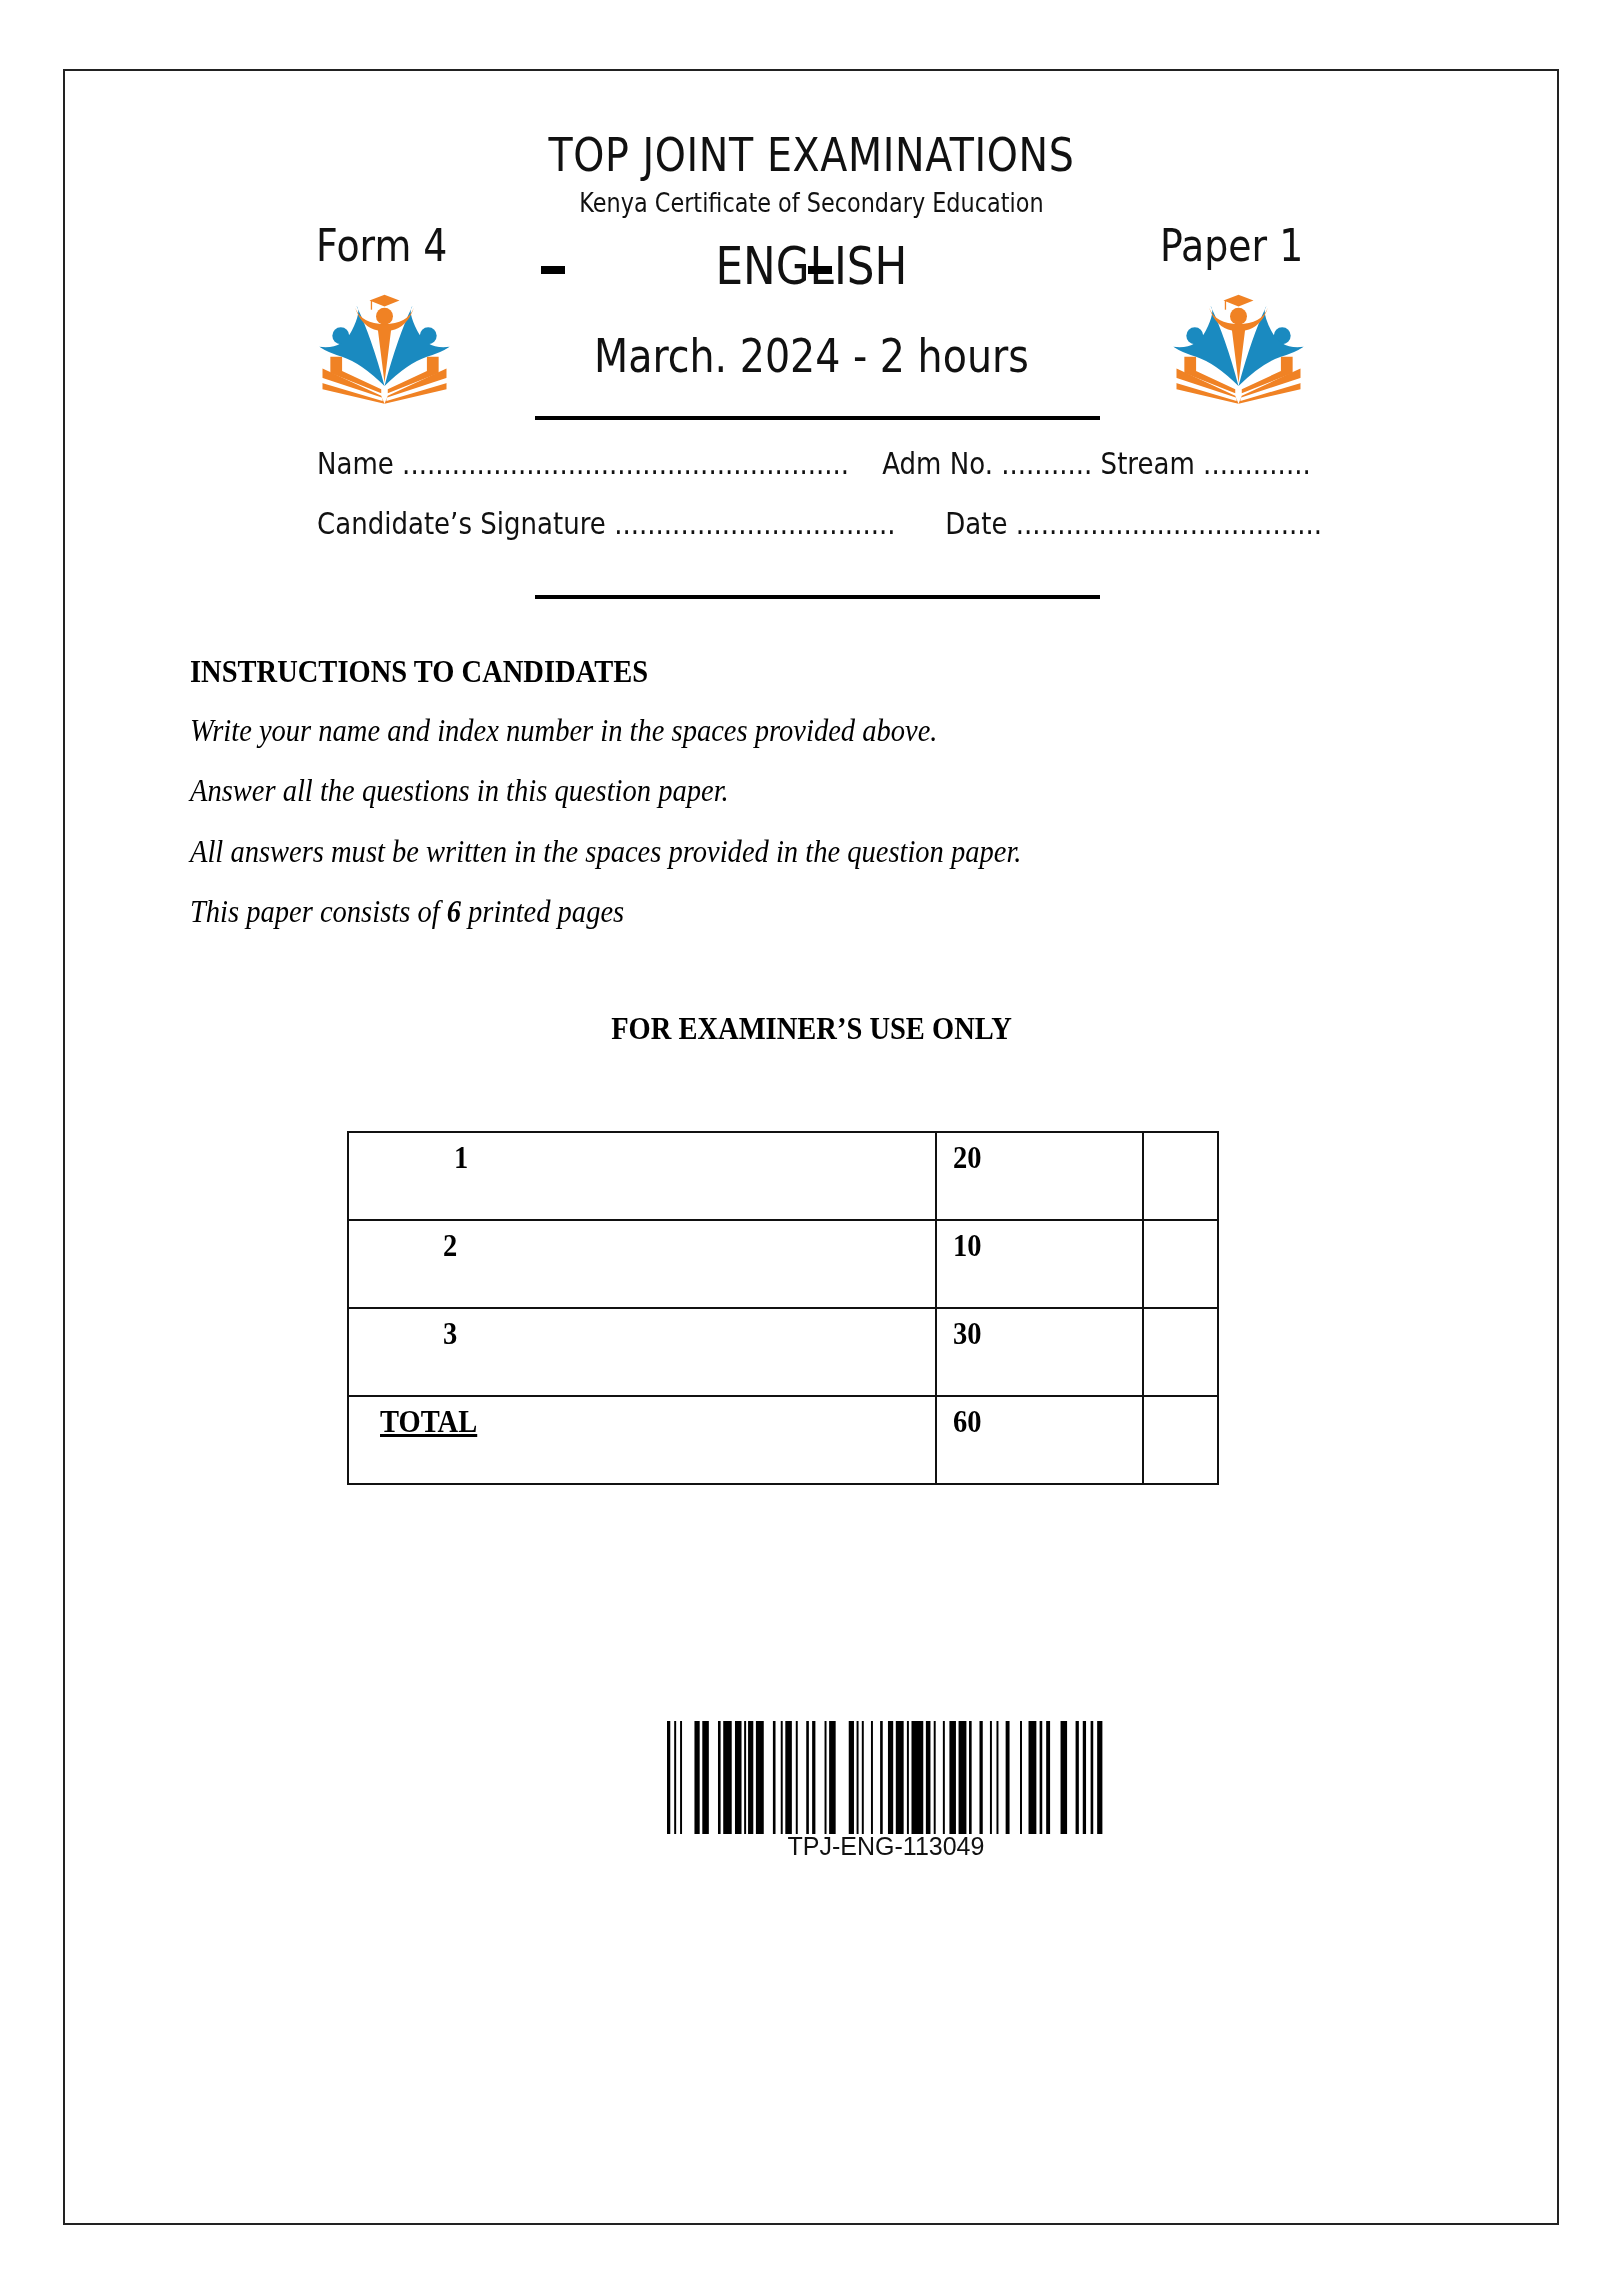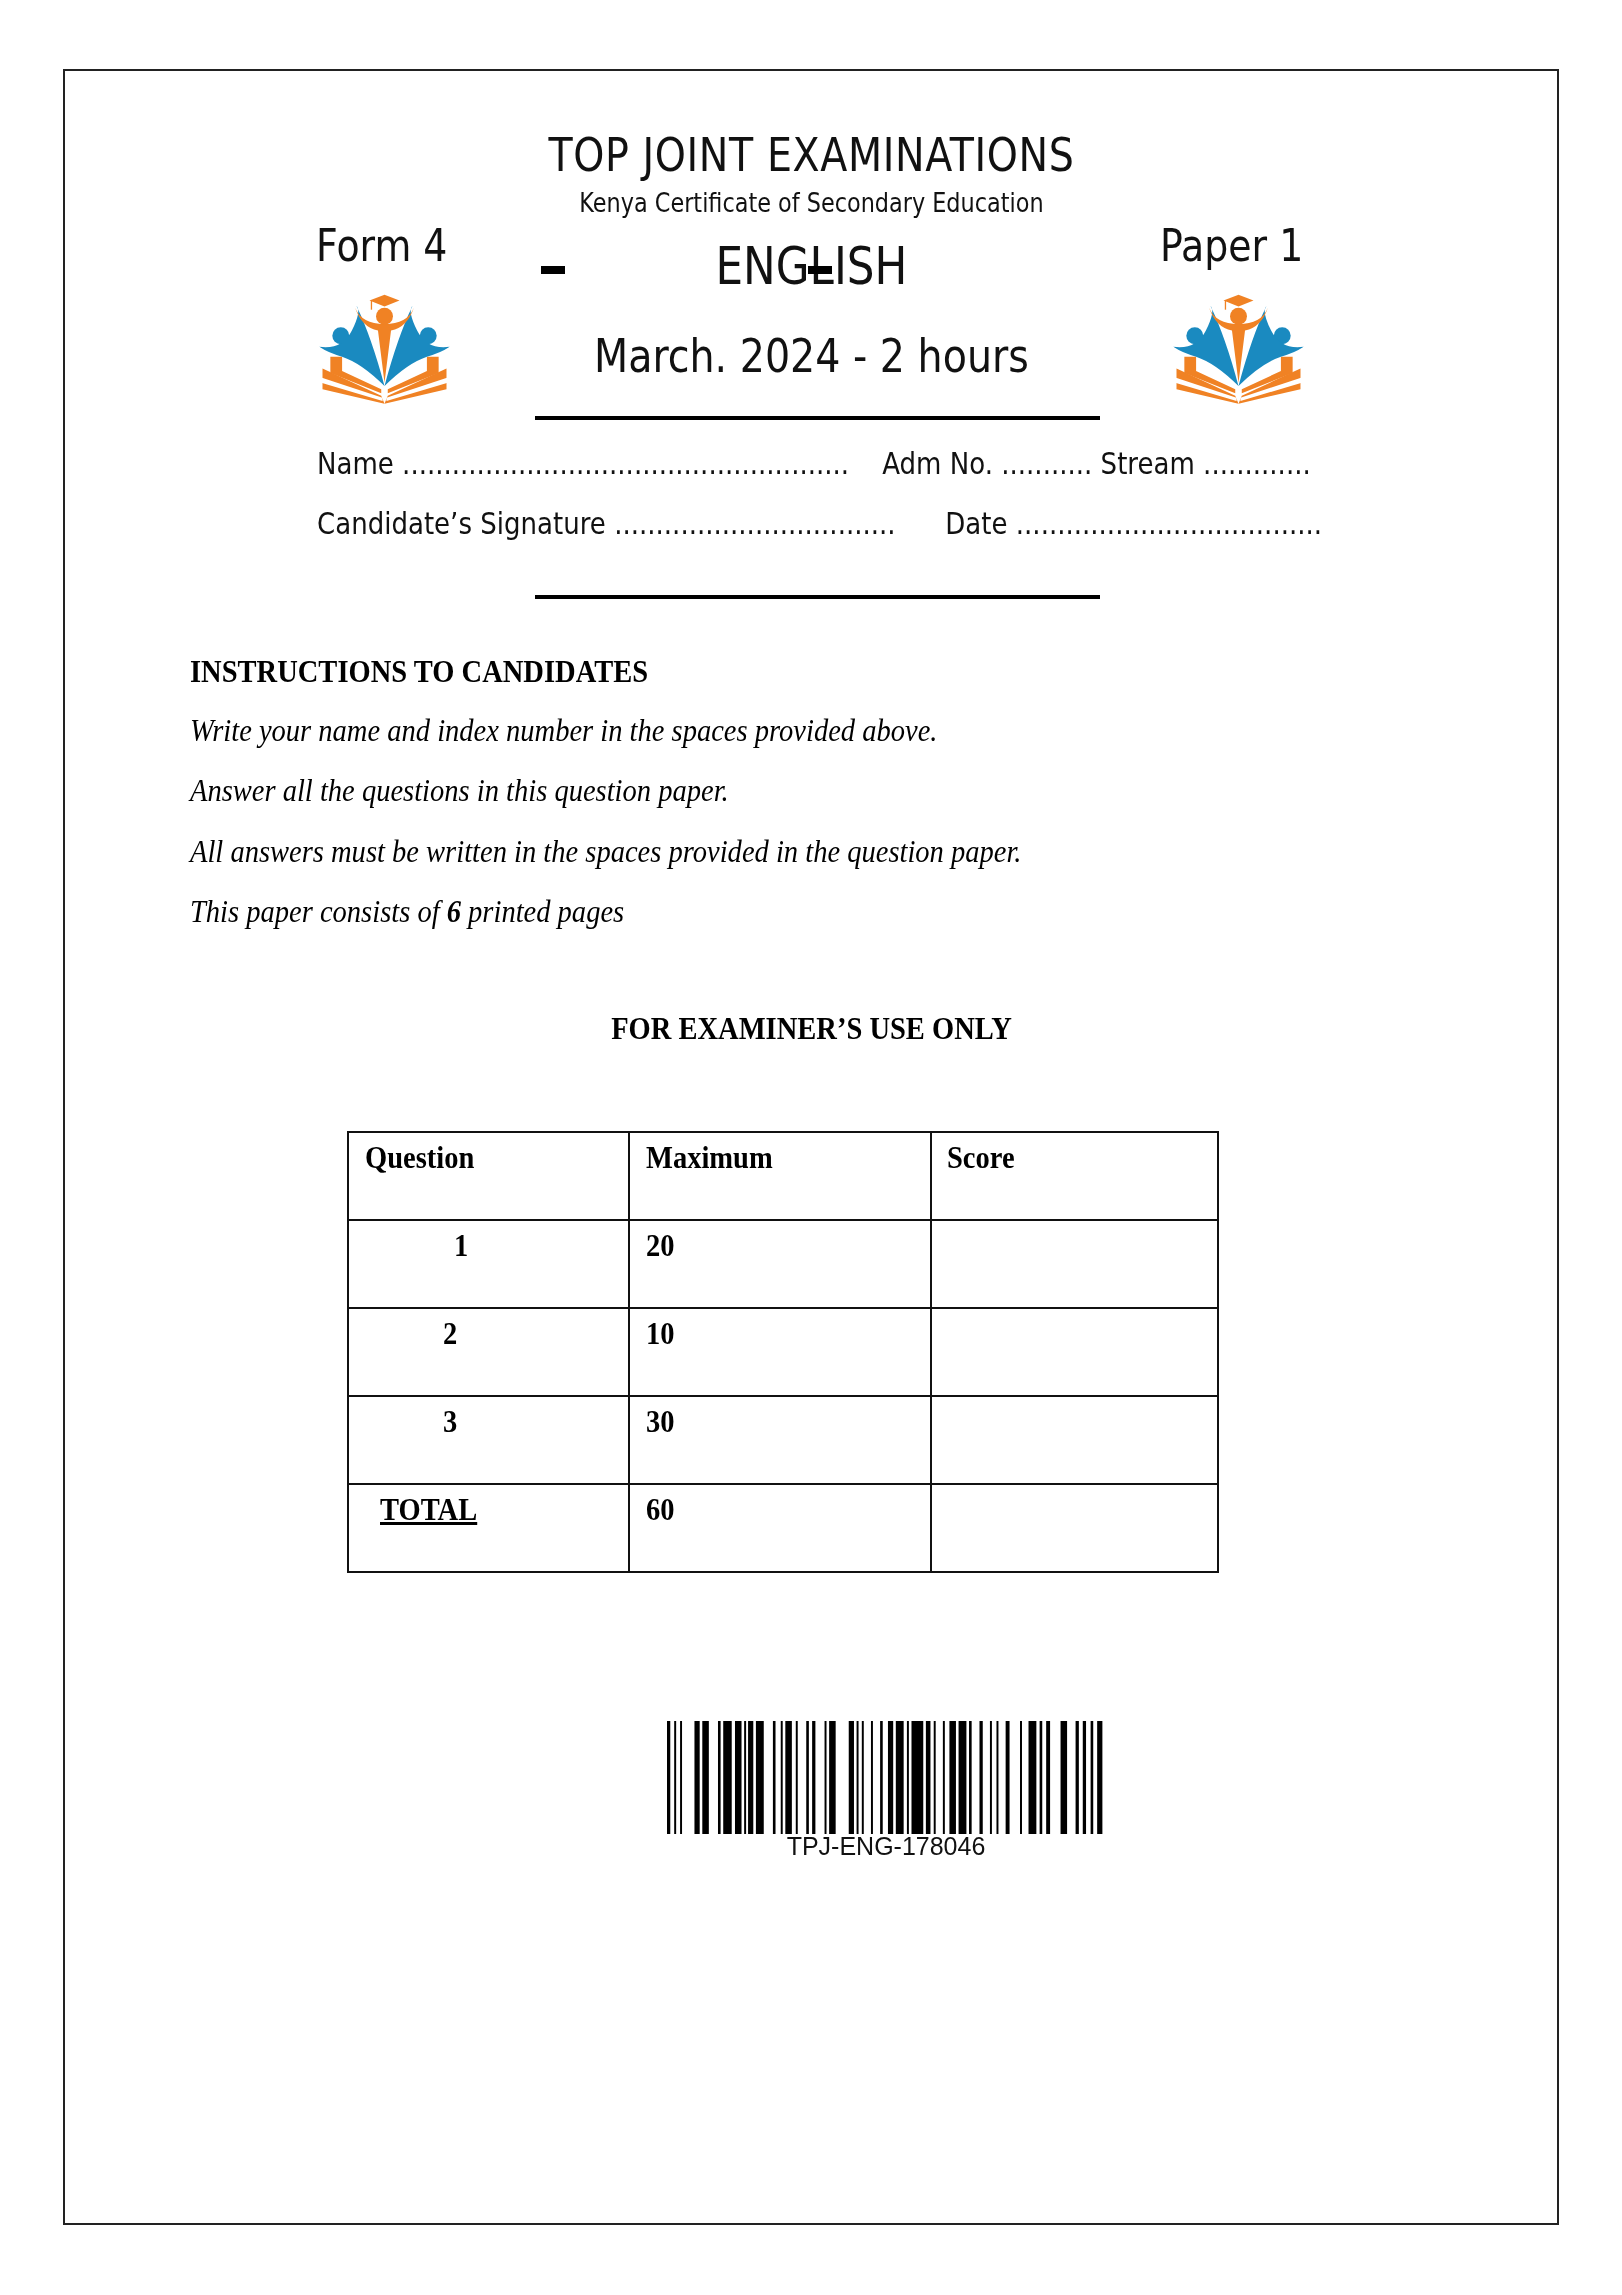--- a/index.html
+++ b/index.html
@@ -141,31 +141,20 @@
 <div class="abs serif instr-line" style="top:773px;">Answer all the questions in this question paper.</div>
 <div class="abs serif instr-line" style="top:834px;">All answers must be written in the spaces provided in the question paper.</div>
 <div class="abs serif instr-line" style="top:894px;">
   <span>This paper consists of </span><b>6</b><span> printed pages</span>
 </div>
 
 <div class="abs serif examiner-head">FOR EXAMINER’S USE ONLY</div>
 
 <table class="score">
   <tbody>
-      <tr>
-    <td class="c1 pad-left">
-          <span class="cell">Question</span>
-        </td>
-    <td class="c2 pad-left">
-          <span class="cell">Maximum</span>
-        </td>
-    <td class="c3 pad-left">
-          <span class="cell">Score</span>
-        </td>
-  </tr>
   <tr>
     <td class="pad-num1">
           <span class="cell">1</span>
         </td>
     <td class="pad-left">
           <span class="cell">20</span>
         </td>
     <td class="pad-left">
           <span class="cell"></span>
         </td>
@@ -250,14 +239,14 @@
       <rect x="553" y="0" width="12" height="172"></rect>
     <rect x="570" y="0" width="4" height="172"></rect>
       <rect x="580" y="0" width="6" height="172"></rect>
       <rect x="602" y="0" width="10" height="172"></rect>
     <rect x="625" y="0" width="5" height="172"></rect>
       <rect x="636" y="0" width="5" height="172"></rect>
       <rect x="648" y="0" width="4" height="172"></rect>
     <rect x="658" y="0" width="8" height="172"></rect>
   </g>
 </svg>
-<div class="abs barcode-label">TPJ-ENG-178046</div>
+<div class="abs barcode-label">TPJ-ENG-113049</div>
 
 
 </body></html>

